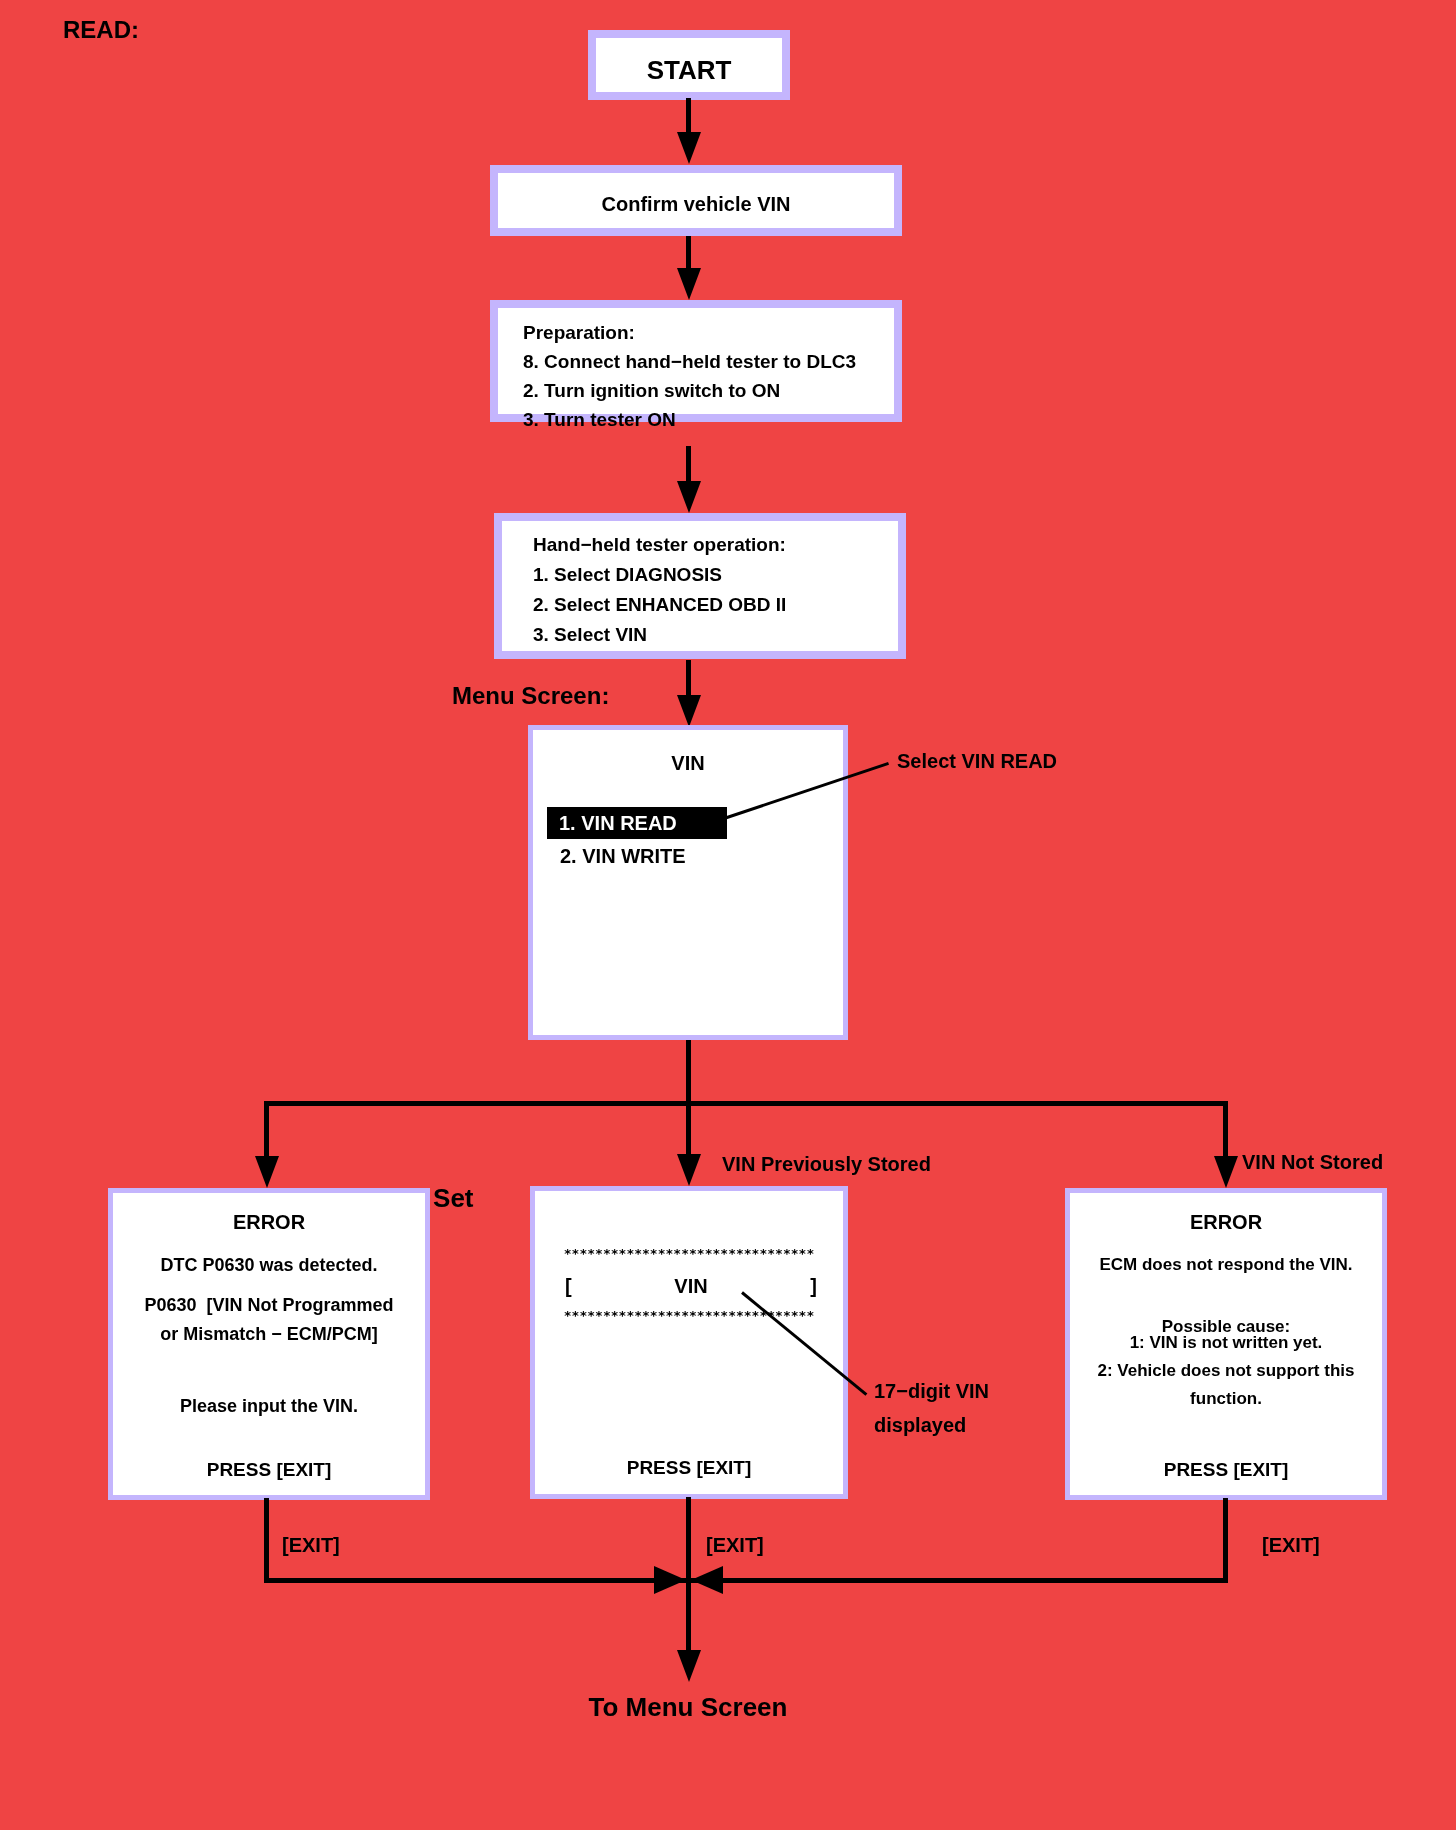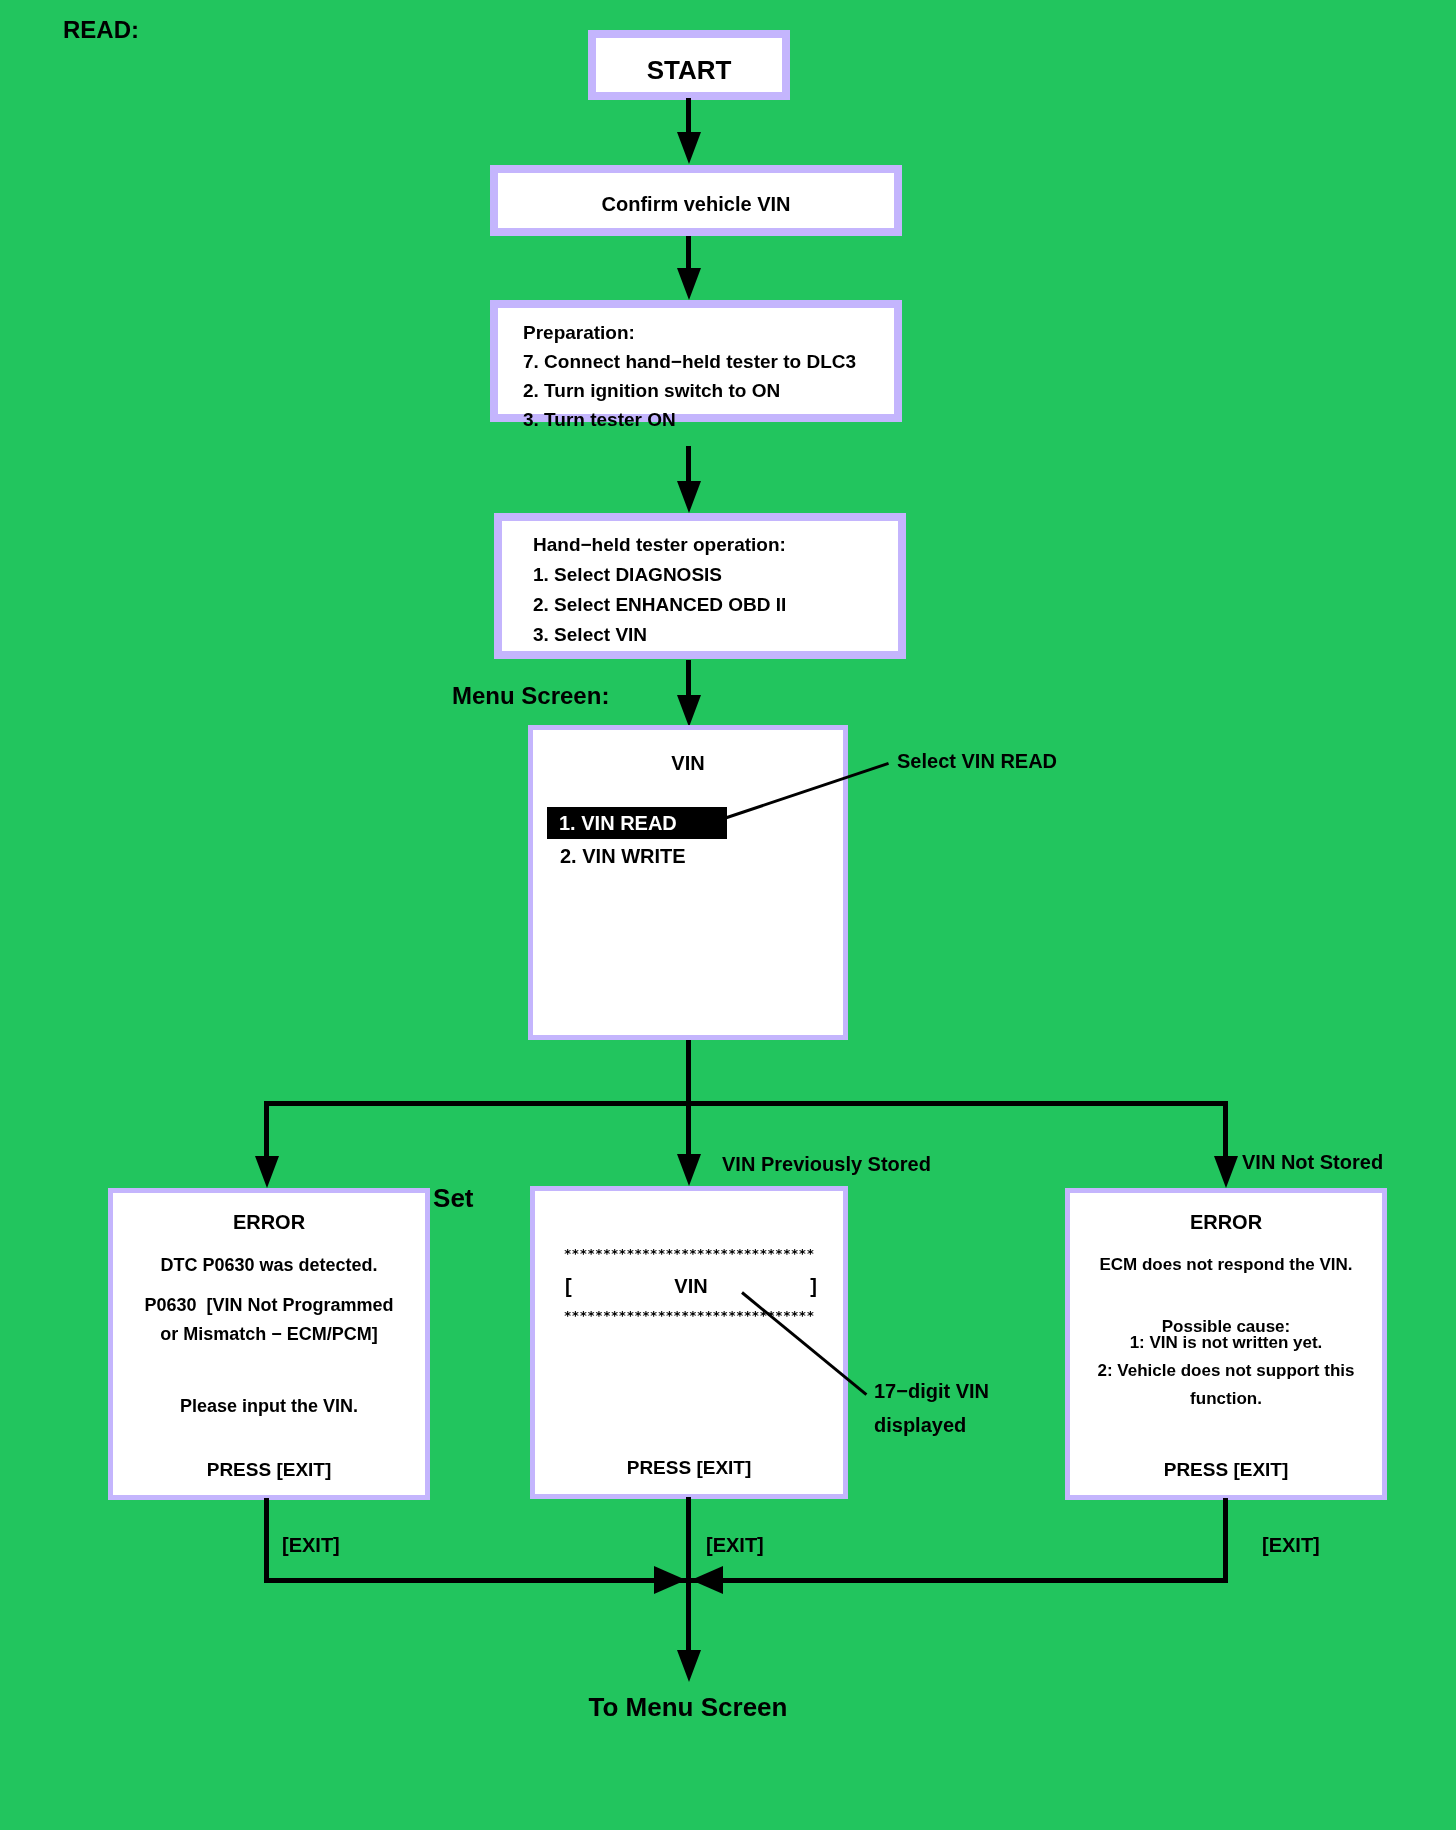--- a/index.html
+++ b/index.html
@@ -1,17 +1,17 @@
 <!DOCTYPE html>
 <html><head>
 <meta charset="utf-8">
 <style>
   html,body{margin:0;padding:0;background:#ffffff;}
   .canvas{
-    position:relative;width:1456px;height:1830px;background:#22c55e;
+    position:relative;width:1456px;height:1830px;background:#ef4444;
     font-family:"Liberation Sans", sans-serif;font-weight:bold;color:#000;
     overflow:hidden;
   }
   .box{position:absolute;border:8px solid #c4b5fd;background:#fff;box-sizing:border-box;}
   .heavy{border-width:5px;}
   .lbl{position:absolute;white-space:nowrap;}
   .ctr{position:absolute;left:0;right:0;text-align:center;white-space:nowrap;}
   .vline{position:absolute;width:5px;background:#000;}
   .hline{position:absolute;height:5px;background:#000;}
   .dline{position:absolute;height:3px;background:#000;transform-origin:0 50%;}
@@ -43,21 +43,21 @@
 
   <div class="box" style="left:490px;top:165px;width:412px;height:71px;">
     <div class="ctr" style="top:20px;font-size:20px;">Confirm vehicle VIN</div>
   </div>
 
   <div class="vline" style="left:686px;top:236px;height:36px;"></div>
   <div class="ah-down" style="left:677px;top:268px;"></div>
 
   <div class="box" style="left:490px;top:300px;width:412px;height:122px;">
     <div class="lbl" style="left:25px;top:14px;font-size:19px;">Preparation:</div>
-    <div class="lbl" style="left:25px;top:43px;font-size:19px;">7. Connect hand−held tester to DLC3</div>
+    <div class="lbl" style="left:25px;top:43px;font-size:19px;">8. Connect hand−held tester to DLC3</div>
     <div class="lbl" style="left:25px;top:72px;font-size:19px;">2. Turn ignition switch to ON</div>
     <div class="lbl" style="left:25px;top:101px;font-size:19px;">3. Turn tester ON</div>
   </div>
 
   <div class="vline" style="left:686px;top:446px;height:38px;"></div>
   <div class="ah-down" style="left:677px;top:481px;"></div>
 
   <div class="box" style="left:494px;top:513px;width:412px;height:146px;">
     <div class="lbl" style="left:31px;top:13px;font-size:19px;">Hand−held tester operation:</div>
     <div class="lbl" style="left:31px;top:43px;font-size:19px;">1. Select DIAGNOSIS</div>

